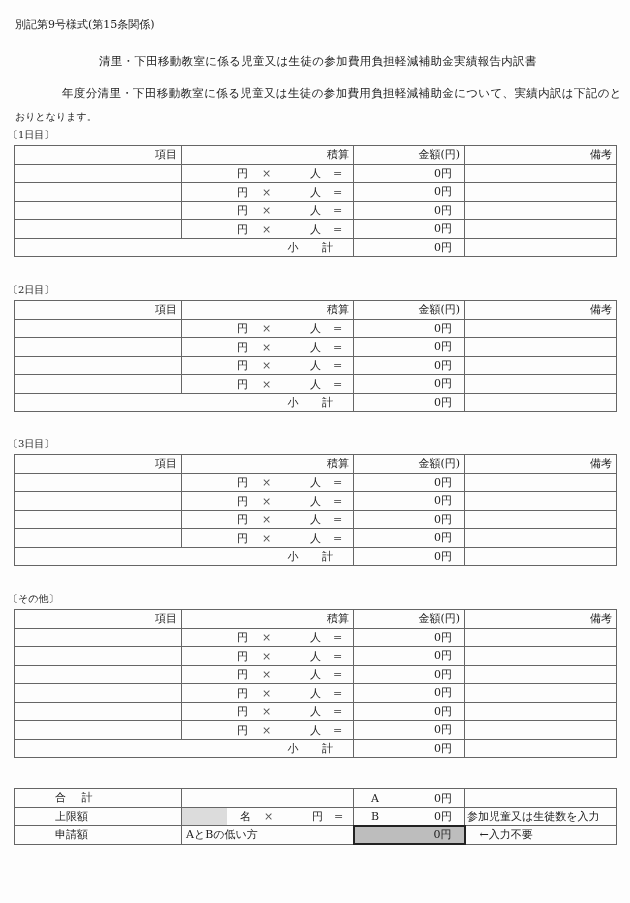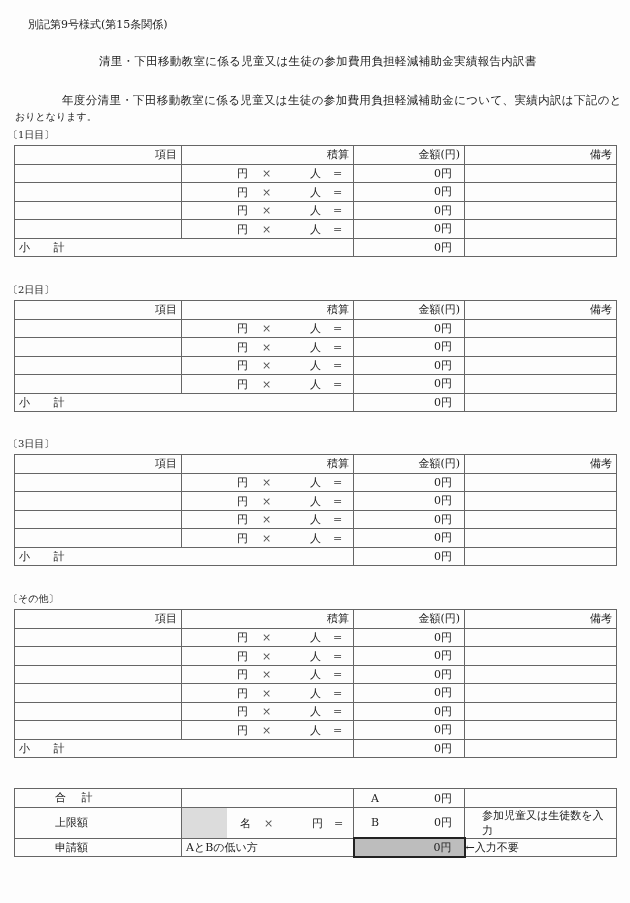--- a/index.html
+++ b/index.html
@@ -2,43 +2,43 @@
 <html><head>
 <meta charset="utf-8">
 <style>
   html, body { margin: 0; padding: 0; background: #fdfdfd; }
   body {
     width: 630px; height: 903px; position: relative; overflow: hidden;
     font-family: "DejaVu Serif", "Liberation Serif", serif;
     font-size: 11px; color: #222;
   }
   .abs { position: absolute; white-space: nowrap; }
-  .form-id { left: 28px; top: 17px; font-size: 11px; }
+  .form-id { left: 15px; top: 17px; font-size: 11px; }
   .doc-title { left: 99px; top: 54px; font-size: 11.5px; letter-spacing: 0.3px; }
-  .para1 { left: 62px; top: 93px; font-size: 11.5px; letter-spacing: 0.35px; }
+  .para1 { left: 62px; top: 86px; font-size: 11.5px; letter-spacing: 0.35px; }
   .para2 { left: 15px; top: 110px; font-size: 10px; }
   .sec-label { left: 8px; font-size: 10px; }
 
   table.grid {
     position: absolute; left: 14px; width: 602px;
     border-collapse: collapse; table-layout: fixed;
   }
   table.grid td {
     border: 1px solid #666; height: 18.5px; padding: 0 4px;
     box-sizing: border-box; font-size: 11px; vertical-align: middle;
   }
   .c1 { width: 167px; } .c2 { width: 172px; } .c3 { width: 111px; } .c4 { width: 152px; }
   .center { text-align: right; }
   .right { text-align: right; }
   .calc { position: relative; }
   .calc span { position: absolute; top: 50%; transform: translateY(-50%); }
   .calc .yen { left: 55px; } .calc .times { left: 80px; color:#555; }
   .calc .ppl { left: 128px; } .calc .eq { left: 151px; color:#666; }
   .amt { padding-right: 12px !important; }
-  .subtotal { text-align: left; padding-right: 10px !important; letter-spacing: 10px; }
+  .subtotal { text-align: right; padding-right: 10px !important; letter-spacing: 10px; }
   .sum-label { padding-left: 40px !important; }
   .hl { background: #bdbdbd; border: 2px solid #222 !important; }
   .lim-wrap { position: relative; padding: 0 !important; }
   .lim-wrap .box { position:absolute; left:0; top:0; bottom:0; width:45px; background:#dcdcdc; }
   .lim-wrap span { position:absolute; top:50%; transform:translateY(-50%); }
 </style>
 </head>
 <body>
 
 <div class="abs form-id">別記第9号様式(第15条関係)</div>
@@ -358,22 +358,22 @@
       <div class="box"></div>
       <span style="left:58px">名</span>
       <span style="left:82px;color:#555">×</span>
       <span style="left:130px">円</span>
       <span style="left:152px;color:#666">=</span>
     </td>
     <td class="lim-wrap">
       <span style="left:17px">B</span>
       <span style="right:12px">0円</span>
     </td>
-    <td style="padding-left:17px">参加児童又は生徒数を入力</td>
+    <td style="padding-left:2px">参加児童又は生徒数を入力</td>
   </tr>
   <tr>
     <td class="sum-label">申請額</td>
     <td>AとBの低い方</td>
     <td class="right amt hl">0円</td>
-    <td style="padding-left:0">←入力不要</td>
+    <td style="padding-left:14px">←入力不要</td>
   </tr>
 </tbody>
   </table>
 
 </body></html>

